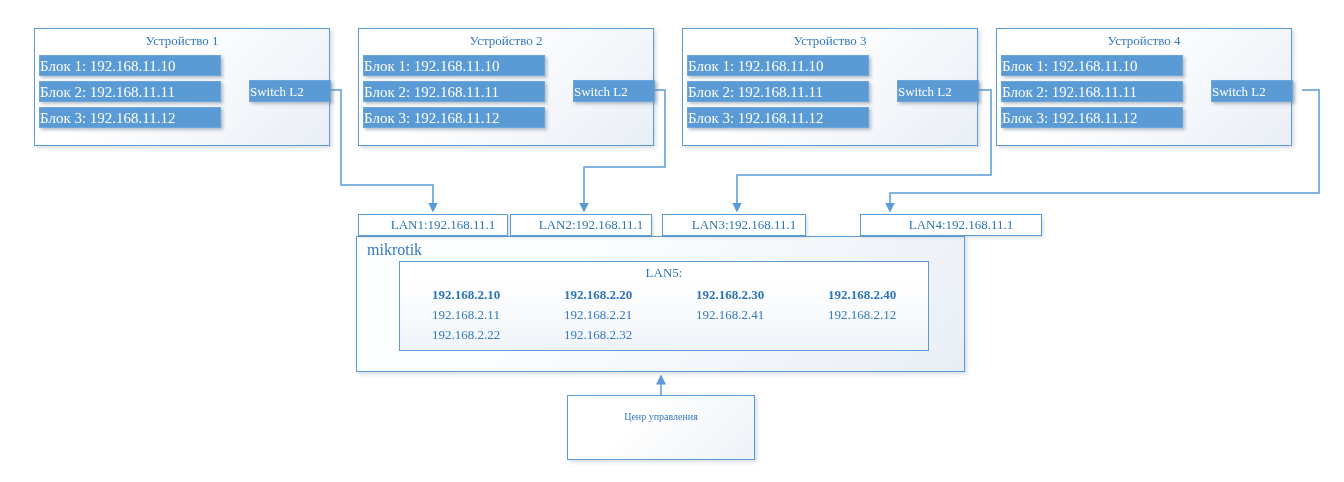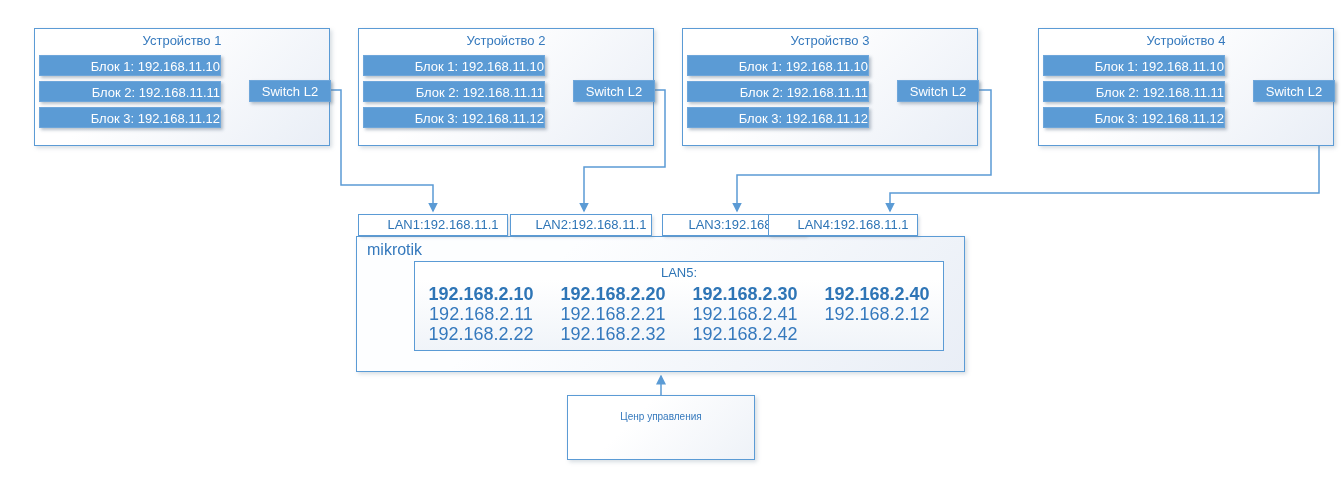--- a/index.html
+++ b/index.html
@@ -1,42 +1,42 @@
 <!DOCTYPE html>
 <html><head>
 <meta charset="utf-8">
 <style>
   html,body{margin:0;padding:0;background:#ffffff;}
   .canvas{
     position:relative;width:1344px;height:482px;background:#ffffff;
-    font-family:Liberation Sans, sans-serif;overflow:hidden;
+    font-family:Liberation Serif, serif;overflow:hidden;
   }
   .canvas svg.wires{position:absolute;left:0;top:0;z-index:1;}
 
   
   .device{
     position:absolute;top:28px;width:296px;height:118px;box-sizing:border-box;
     border:1.5px solid #5B9BD5;
     background:linear-gradient(135deg,#ffffff 35%,#e9eef6 100%);
     box-shadow:2px 2px 4px rgba(120,140,160,.30);
     z-index:2;
   }
   .device-title{
     text-align:center;padding-top:4px;font-size:13px;color:#3579BD;
   }
   .block{
     position:absolute;left:4px;width:182px;height:21px;line-height:21px;
-    text-align:right;font-size:13px;color:#ffffff;background:#5B9BD5;
+    text-align:left;font-size:15px;color:#ffffff;background:#5B9BD5;
     border:1px solid #6ea6da;box-sizing:border-box;
     box-shadow:2px 2px 3px rgba(100,120,140,.45);
   }
   .block.b1{top:26px}.block.b2{top:52px}.block.b3{top:78px}
   .switchbox{
     position:absolute;left:214px;top:51px;width:82px;height:22px;line-height:22px;
-    text-align:center;font-size:13px;color:#ffffff;background:#5B9BD5;
+    font-size:13px;color:#ffffff;background:#5B9BD5;
     border:1px solid #6ea6da;box-sizing:border-box;
     box-shadow:2px 2px 3px rgba(100,120,140,.45);
   }
 
   
   .router{
     position:absolute;left:356px;top:236px;width:609px;height:136px;box-sizing:border-box;
     border:1.5px solid #5B9BD5;
     background:linear-gradient(135deg,#fdfeff 30%,#e9eef6 100%);
     box-shadow:2px 2px 4px rgba(120,140,160,.30);
@@ -45,31 +45,31 @@
   .router-label{position:absolute;left:10px;top:4px;font-size:16px;color:#3579BD;}
   .port{
     position:absolute;top:214px;height:22px;line-height:20px;box-sizing:border-box;
     text-align:center;font-size:13px;color:#2E75B6;background:#ffffff;
     border:1.5px solid #5B9BD5;
     box-shadow:1.5px 1.5px 3px rgba(120,140,160,.30);
     z-index:3;
     padding-left:20px;
   }
   .lan5{
-    position:absolute;left:414px;top:261px;width:530px;height:90px;box-sizing:border-box;
+    position:absolute;left:399px;top:261px;width:530px;height:90px;box-sizing:border-box;
     border:1.5px solid #5B9BD5;
     background:linear-gradient(180deg,#ffffff 20%,#f0f4f9 100%);
     z-index:3;
   }
   .lan5-title{text-align:center;padding-top:3px;font-size:13px;color:#2E75B6;}
   .lan5-grid{
     display:grid;grid-template-columns:repeat(4,1fr);margin-top:4px;
   }
   .lan5-grid span{
-    text-align:center;font-size:18px;line-height:20px;color:#3579BD;
+    text-align:center;font-size:13px;line-height:20px;color:#3579BD;
   }
   .lan5-grid span.bold{font-weight:bold;color:#2E75B6;}
 
   
   .control{
     position:absolute;left:567px;top:395px;width:188px;height:65px;box-sizing:border-box;
     border:1.5px solid #5B9BD5;
     background:linear-gradient(135deg,#ffffff 35%,#eef2f8 100%);
     box-shadow:2px 2px 4px rgba(120,140,160,.30);
     z-index:2;
@@ -134,50 +134,49 @@
   </div>
 
   <div class="device" style="left:682px">
     <div class="device-title">Устройство 3</div>
     <div class="block b1">Блок 1: 192.168.11.10</div>
     <div class="block b2">Блок 2: 192.168.11.11</div>
     <div class="block b3">Блок 3: 192.168.11.12</div>
     <div class="switchbox">Switch L2</div>
   </div>
 
-  <div class="device" style="left:1038px">
+  <div class="device" style="left:996px">
     <div class="device-title">Устройство 4</div>
     <div class="block b1">Блок 1: 192.168.11.10</div>
     <div class="block b2">Блок 2: 192.168.11.11</div>
     <div class="block b3">Блок 3: 192.168.11.12</div>
     <div class="switchbox">Switch L2</div>
   </div>
 
   <div class="router">
     <div class="router-label">mikrotik</div>
   </div>
   <div class="port" style="left:358px;width:150px">LAN1:192.168.11.1</div>
   <div class="port" style="left:510px;width:142px">LAN2:192.168.11.1</div>
   <div class="port" style="left:662px;width:144px">LAN3:192.168.11.1</div>
-  <div class="port" style="left:768px;width:150px">LAN4:192.168.11.1</div>
+  <div class="port" style="left:860px;width:182px">LAN4:192.168.11.1</div>
 
   <div class="lan5">
     <div class="lan5-title">LAN5:</div>
     <div class="lan5-grid">
       <span class="bold">192.168.2.10</span>
       <span class="bold">192.168.2.20</span>
       <span class="bold">192.168.2.30</span>
       <span class="bold">192.168.2.40</span>
       <span>192.168.2.11</span>
       <span>192.168.2.21</span>
       <span>192.168.2.41</span>
       <span>192.168.2.12</span>
       <span>192.168.2.22</span>
       <span>192.168.2.32</span>
-      <span>192.168.2.42</span>
     </div>
   </div>
 
   <div class="control">
     <div class="control-name">Ценр управления</div>
   </div>
 
 </div>
 
 </body></html>

